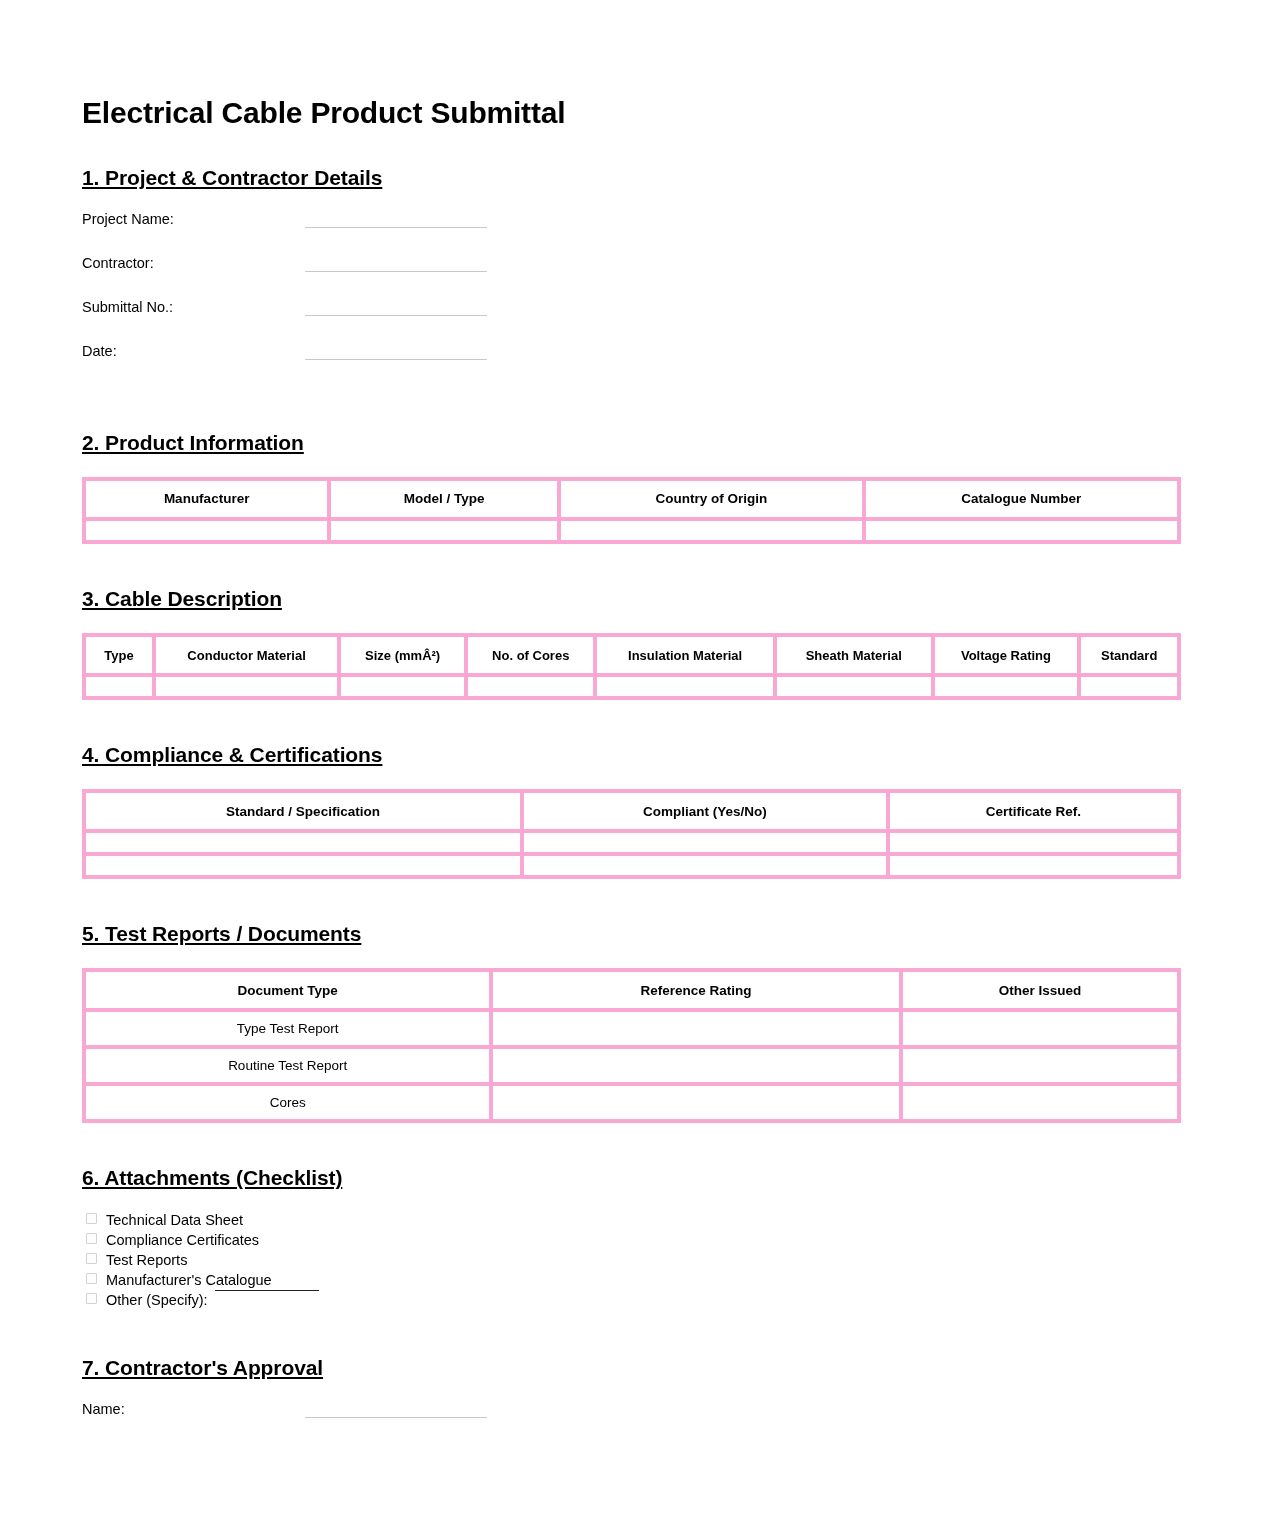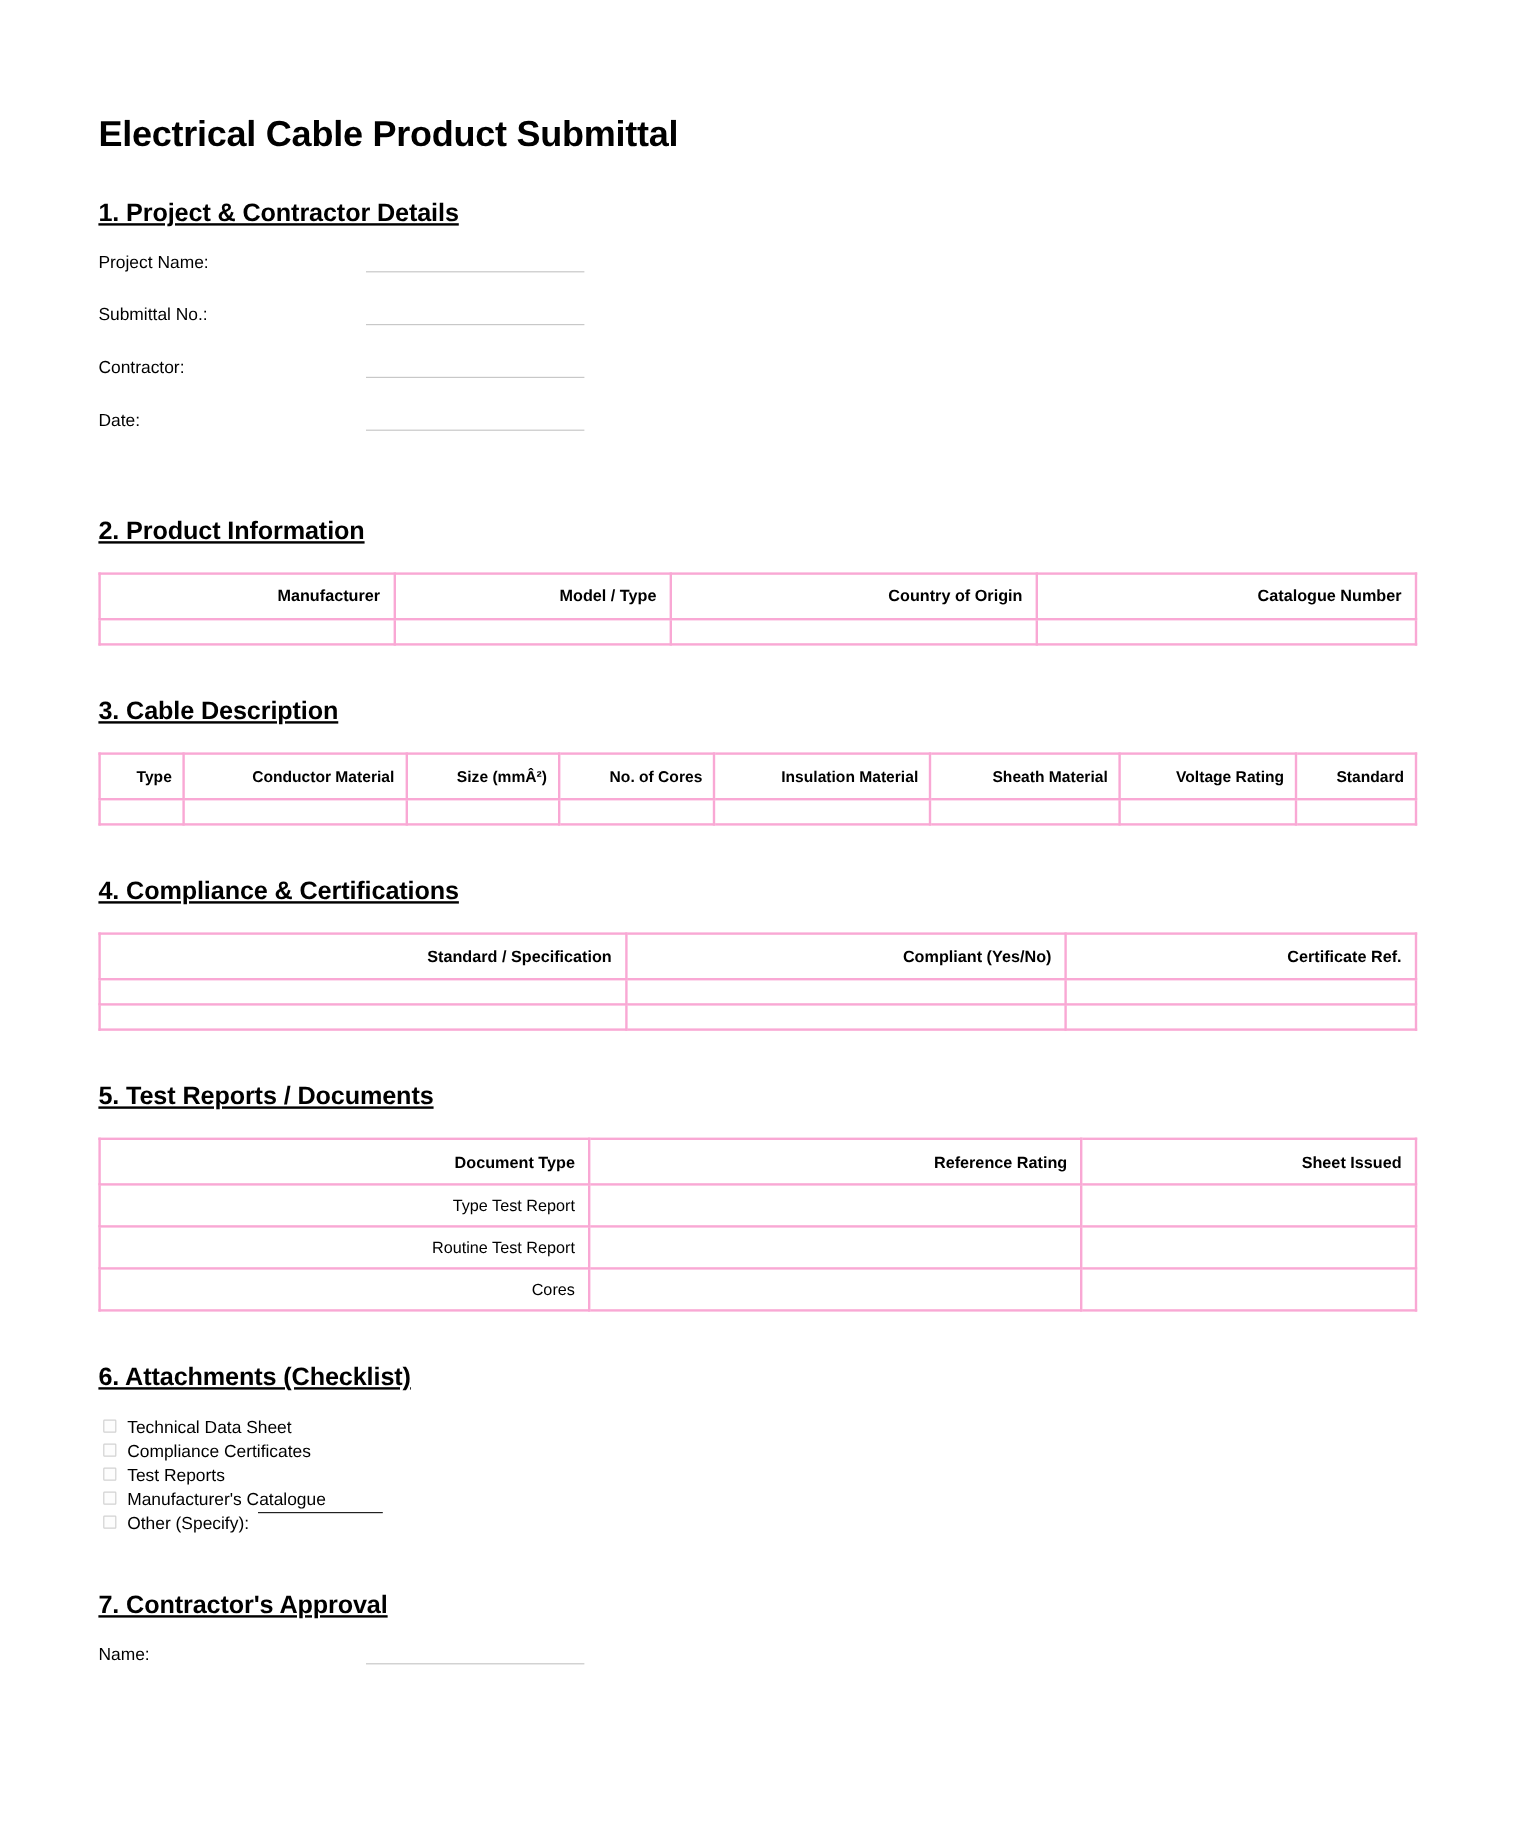--- a/index.html
+++ b/index.html
@@ -61,22 +61,22 @@
   }
 
   
   table.form-table {
     border-collapse: collapse;
     width: 1099px;
     table-layout: fixed;
   }
   table.form-table th,
   table.form-table td {
-    border: 2px solid #f9a8d4;
-    text-align: right;
+    border: 4px solid #f9a8d4;
+    text-align: center;
     vertical-align: middle;
     padding: 0 11px;
     font-size: 13.5px;
     overflow: hidden;
     white-space: nowrap;
   }
   table.form-table th {
     font-weight: bold;
     height: 36px;
     background: #ffffff;
@@ -135,25 +135,25 @@
   <h1 class="doc-title">Electrical Cable Product Submittal</h1>
 
   <div class="section">
     <h2 class="section-title">1. Project &amp; Contractor Details</h2>
 
     <div class="field-row">
       <span class="field-label">Project Name:</span>
       <span class="field-line"></span>
     </div>
     <div class="field-row">
+      <span class="field-label">Contractor:</span>
+      <span class="field-line"></span>
+    </div>
+    <div class="field-row">
       <span class="field-label">Submittal No.:</span>
-      <span class="field-line"></span>
-    </div>
-    <div class="field-row">
-      <span class="field-label">Contractor:</span>
       <span class="field-line"></span>
     </div>
     <div class="field-row">
       <span class="field-label">Date:</span>
       <span class="field-line"></span>
     </div>
   </div>
 
   <div class="section">
     <h2 class="section-title">2. Product Information</h2>
@@ -258,21 +258,21 @@
     <table class="form-table tall">
       <colgroup>
           <col style="width:37.2%">
           <col style="width:37.4%">
           <col style="width:25.4%">
         </colgroup>
       <thead>
         <tr>
           <th>Document Type</th>
           <th>Reference Rating</th>
-          <th>Sheet Issued</th>
+          <th>Other Issued</th>
         </tr>
       </thead>
       <tbody>
         <tr>
           <td>Type Test Report</td>
           <td></td>
           <td></td>
         </tr>
         <tr>
           <td>Routine Test Report</td>

